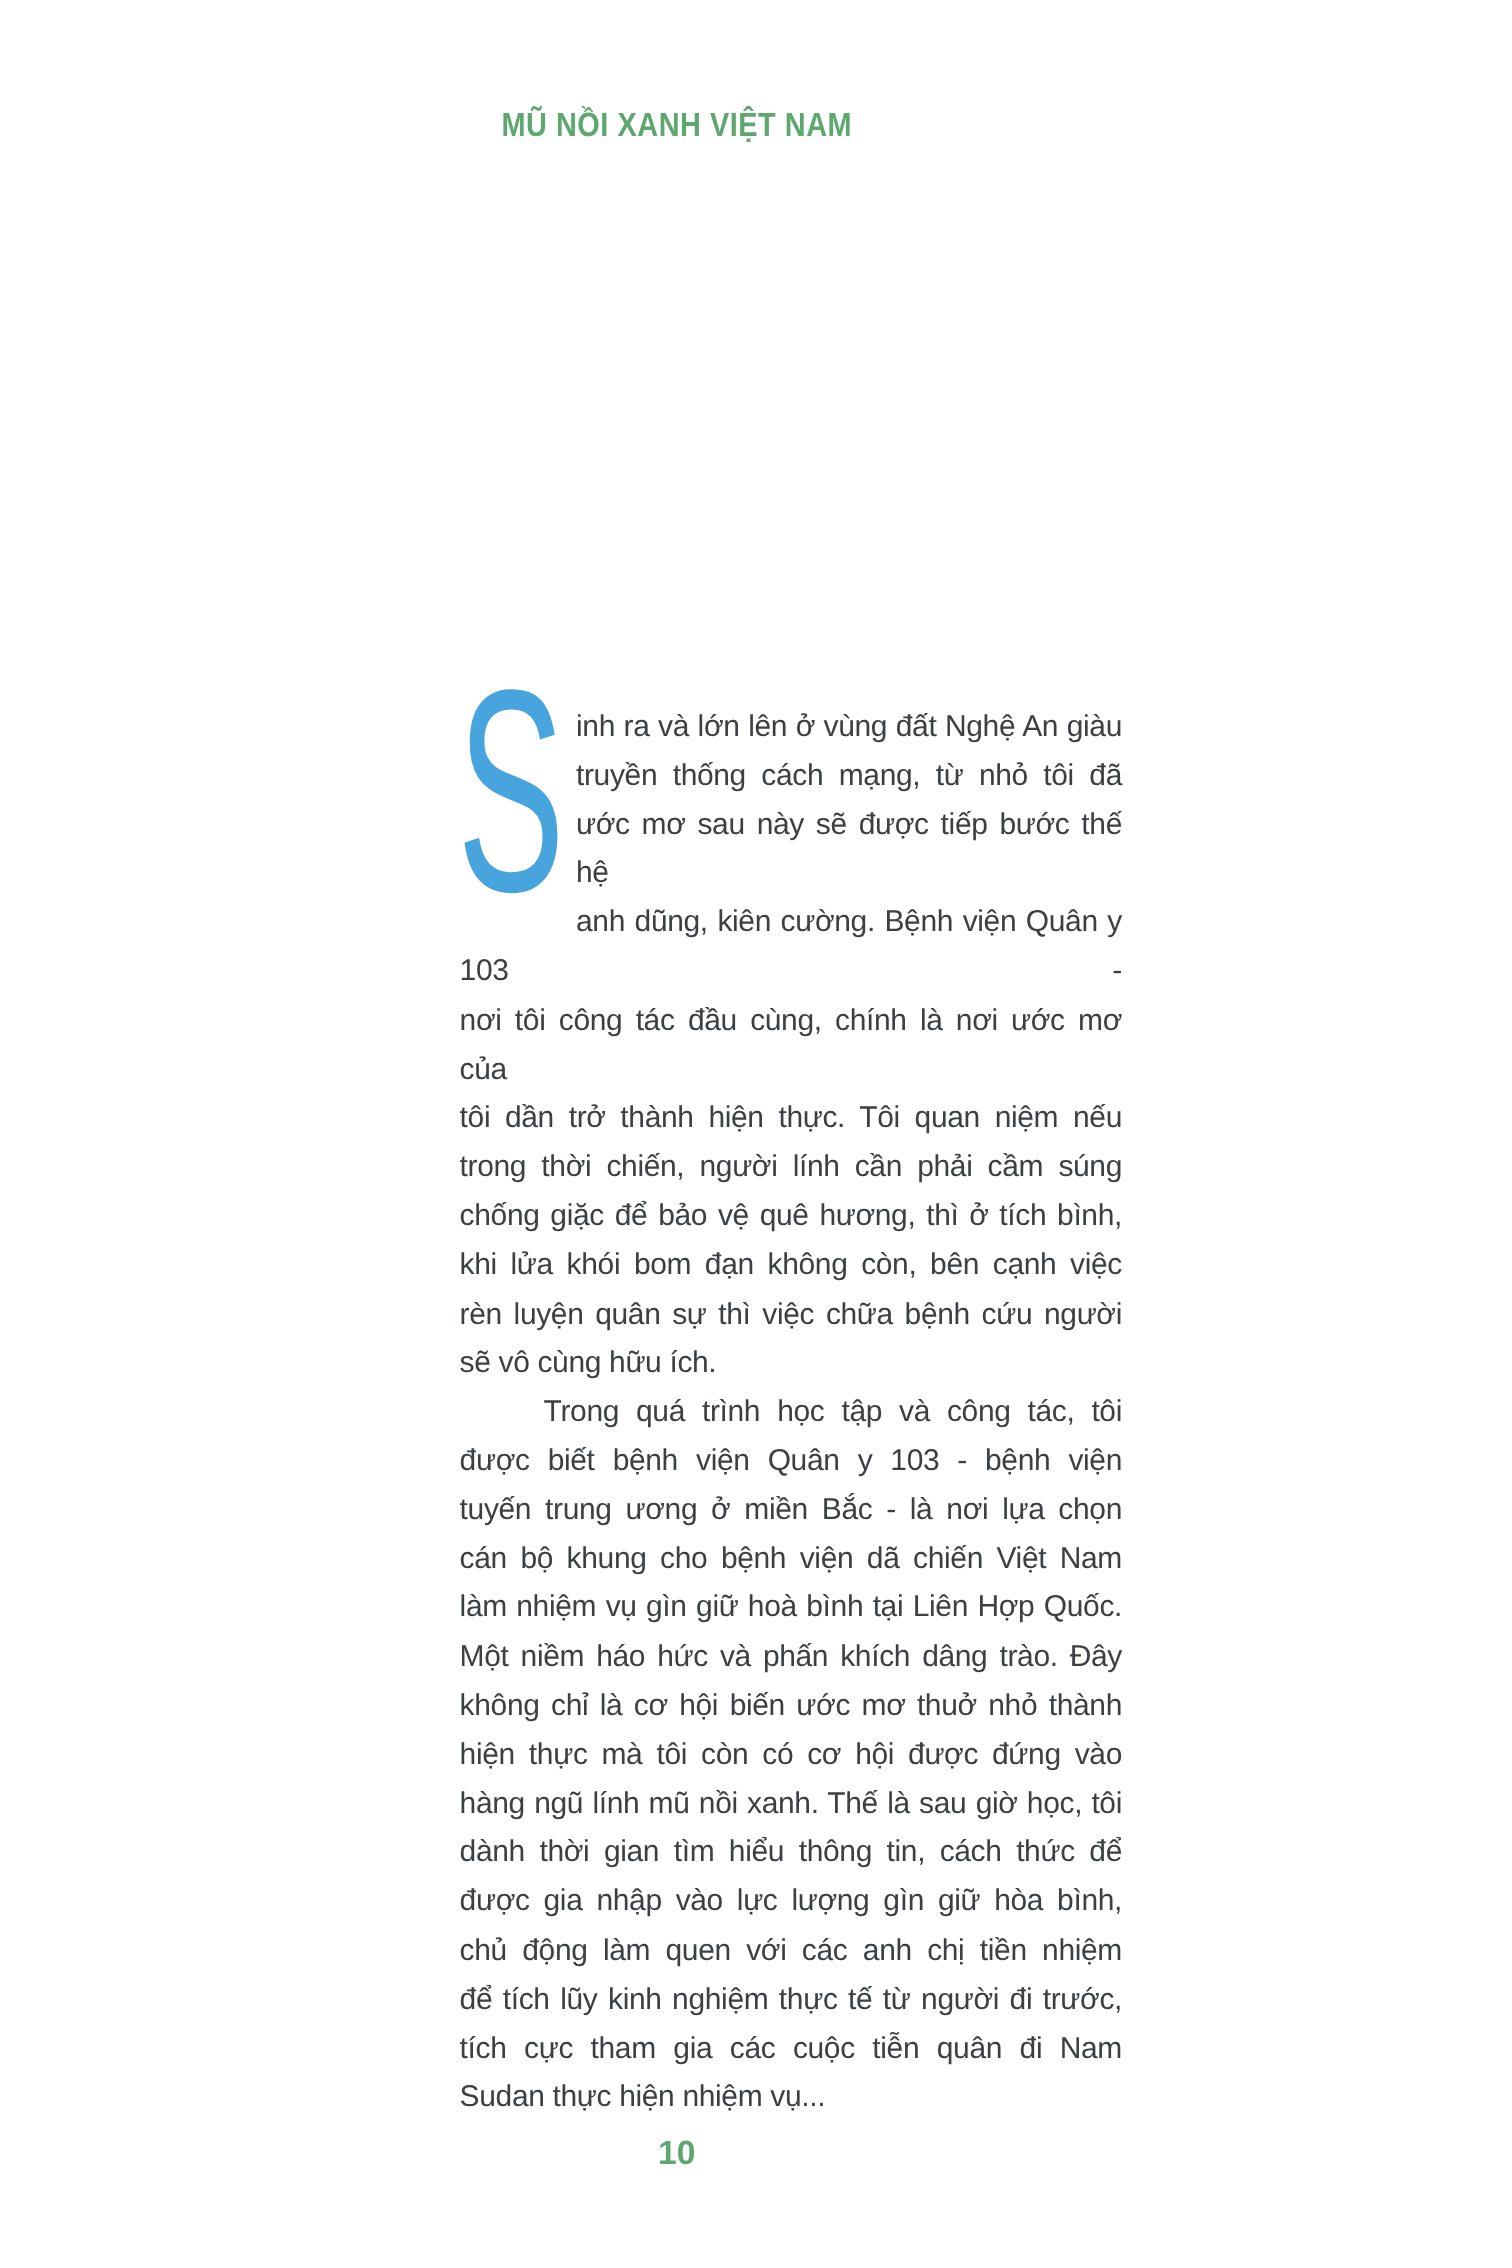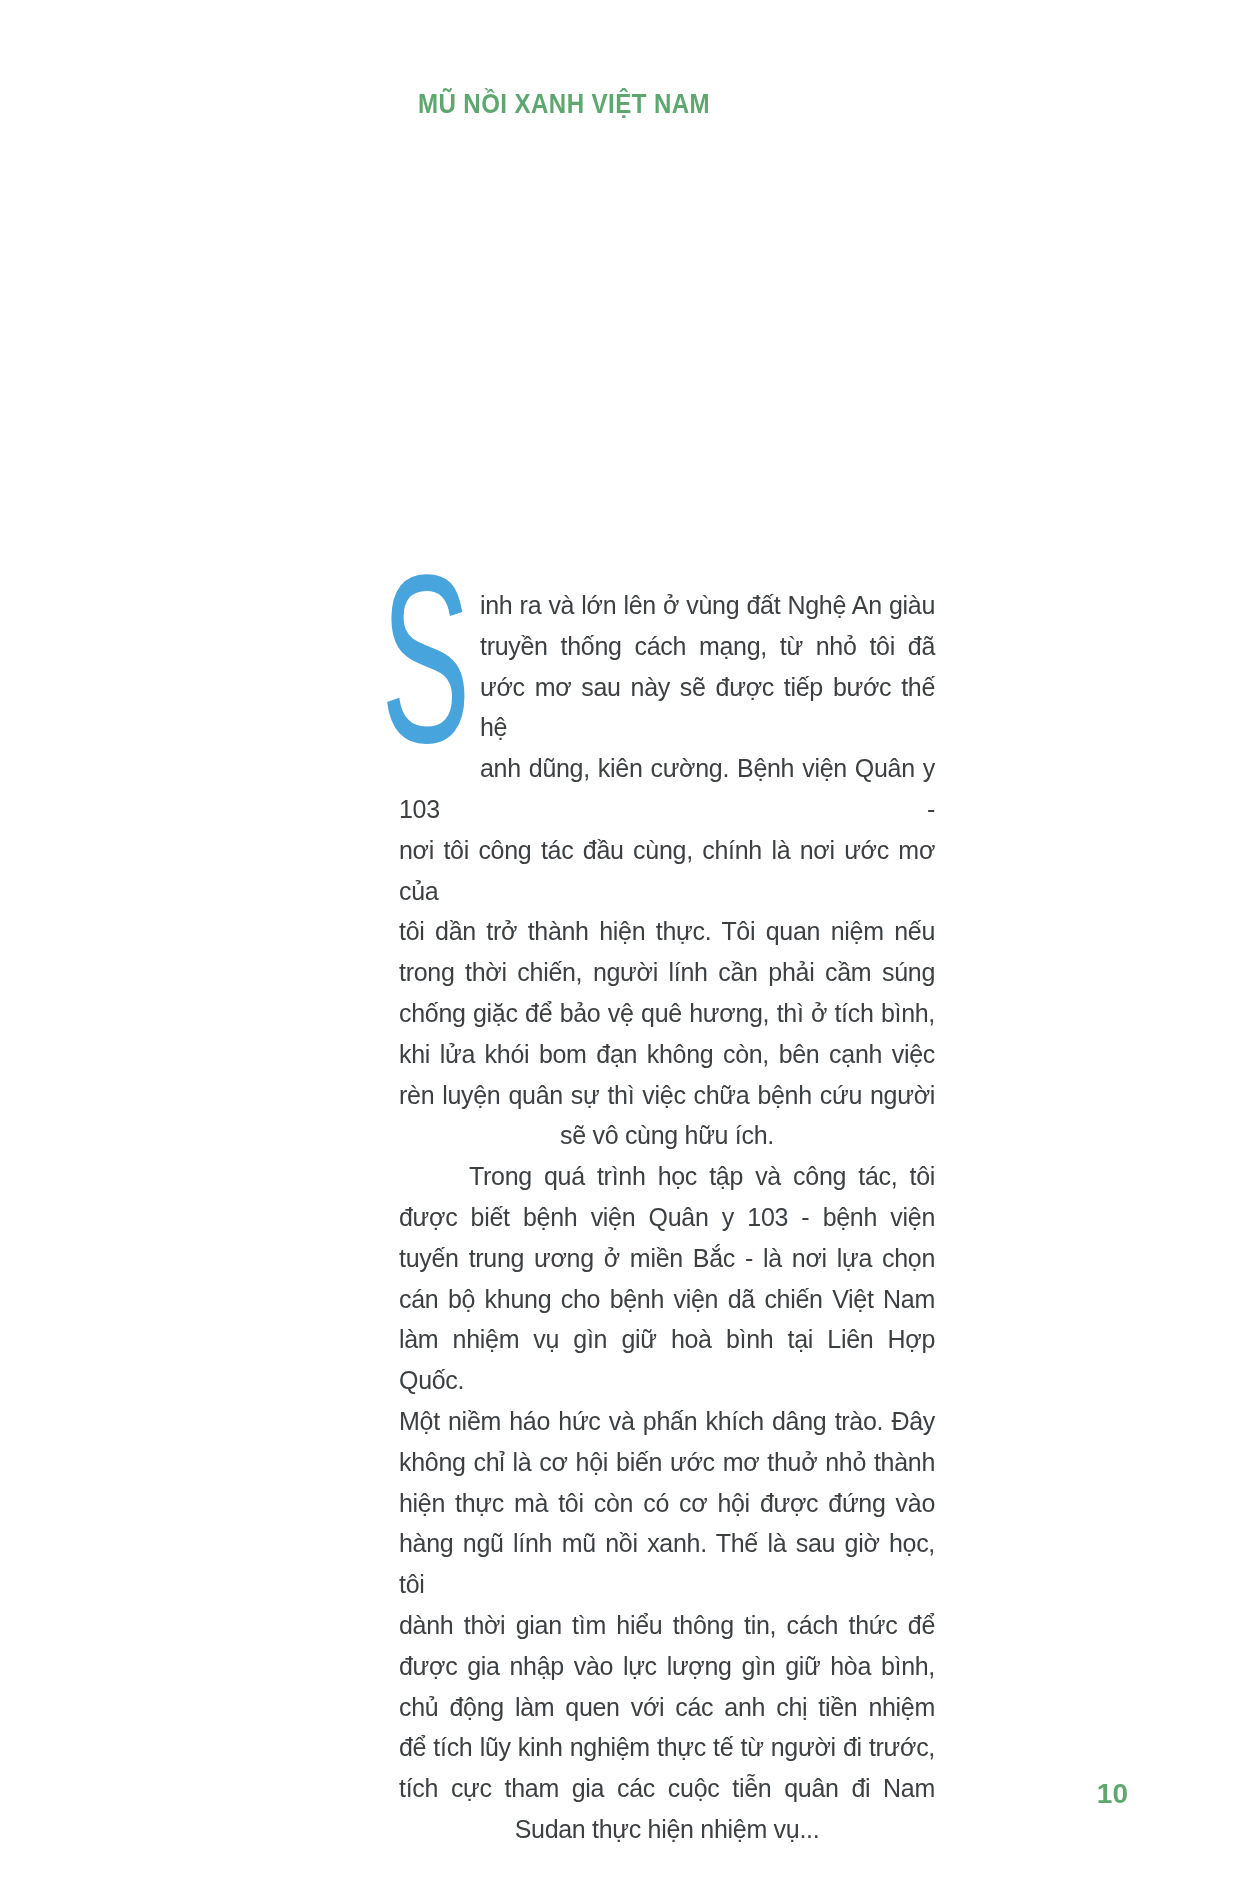--- a/index.html
+++ b/index.html
@@ -55,36 +55,35 @@
     line-height: 1;
     font-weight: 400;
     color: #48a4dc;
     transform: scaleX(0.56);
     transform-origin: 0 0;
   }
   .line {
     text-align: justify;
     text-align-last: justify;
     white-space: normal;
-    margin-left: 16px;
   }
   .line.last {
-    text-align: center;
+    text-align: left;
     text-align-last: auto;
   }
   .line.indent {
     text-indent: 70px;
   }
   
   .folio {
     position: absolute;
     top: 1778px;
     left: 0;
     right: 0;
-    text-align: right;
+    text-align: center;
     color: #5ea76e;
     font-size: 28px;
     font-weight: 600;
   }
 </style>
 </head>
 <body>
 
 <div class="page">
 

